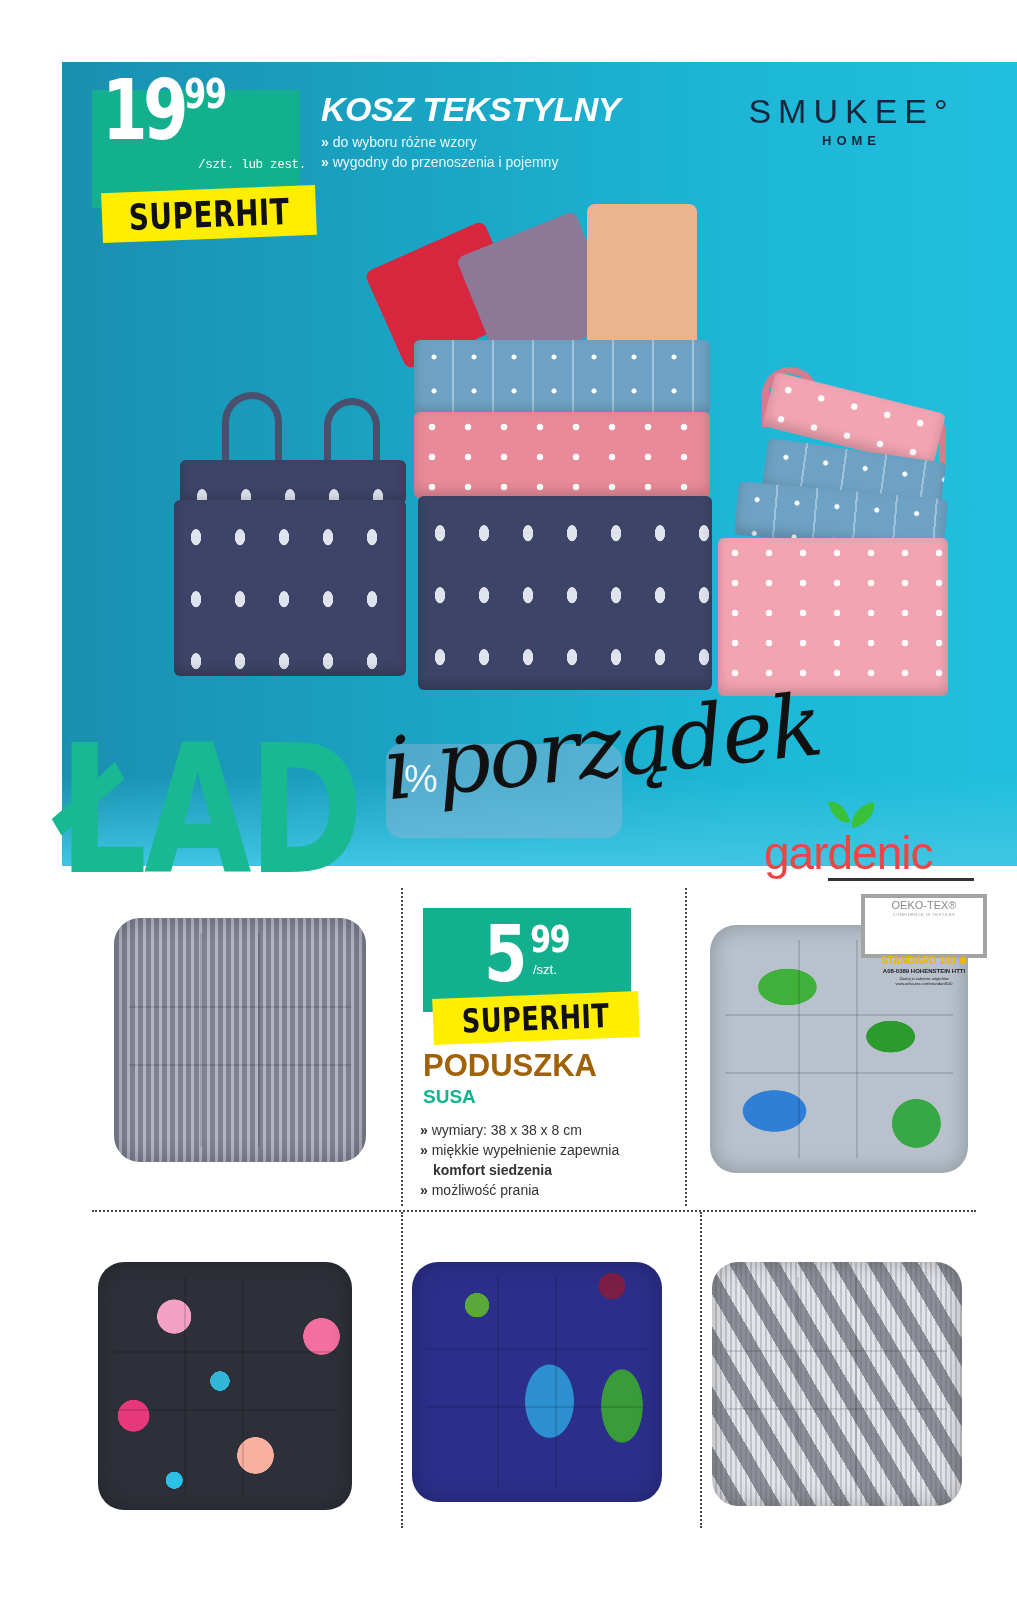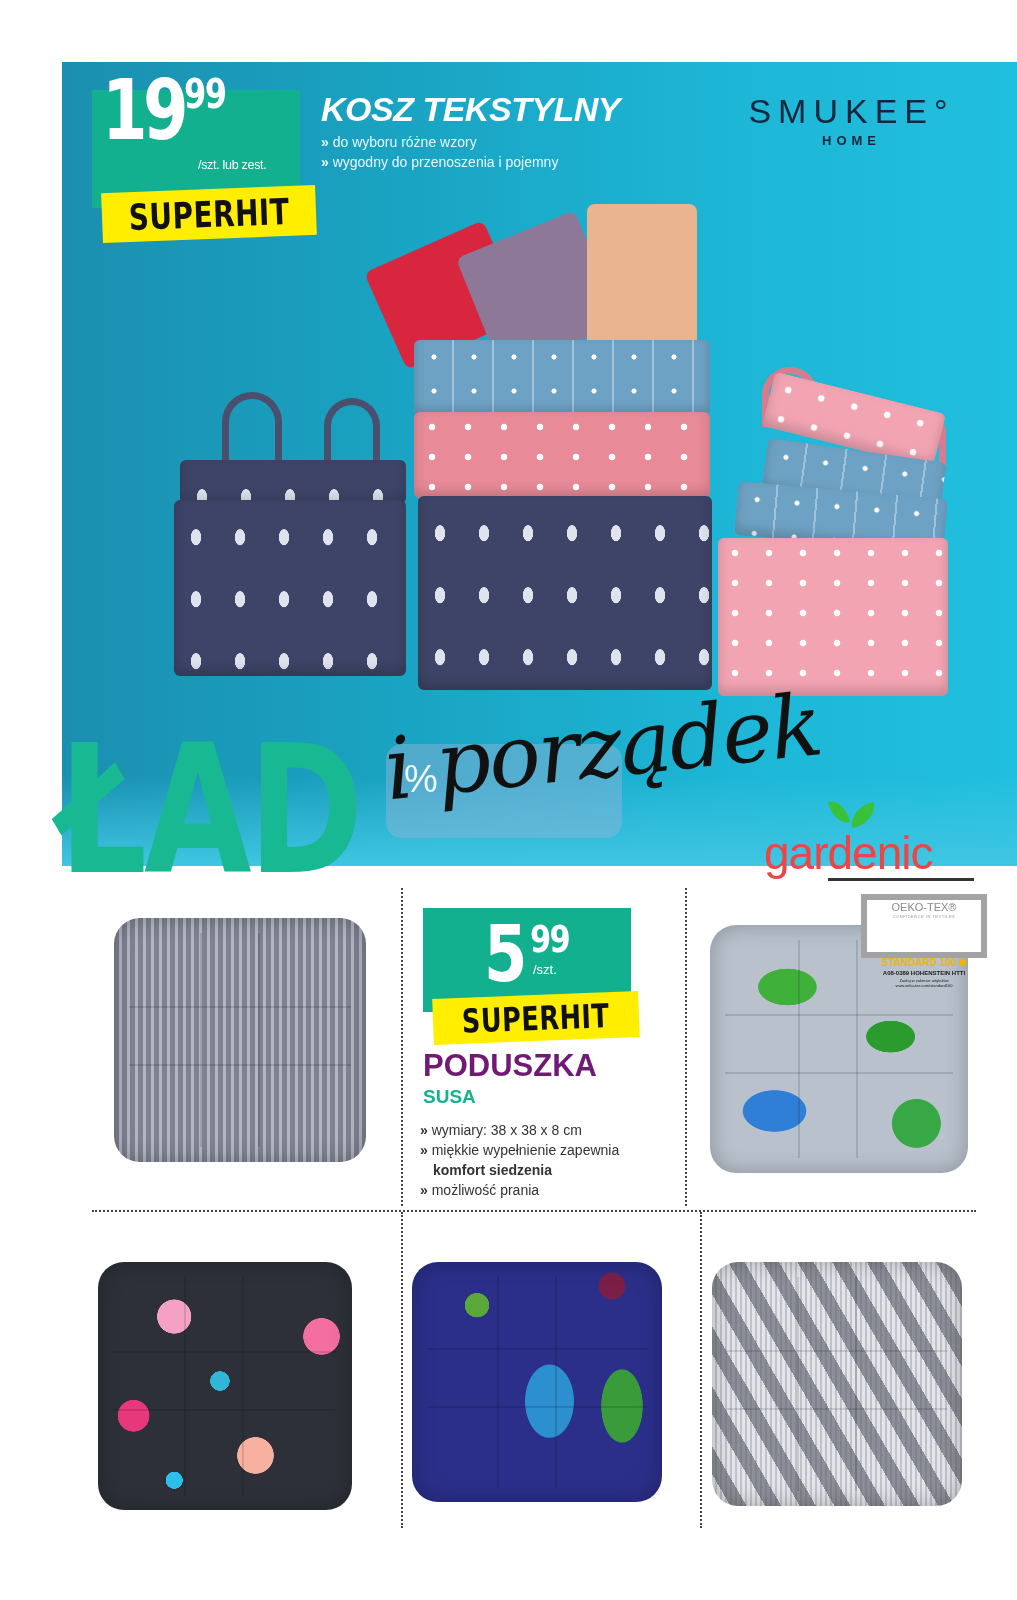--- a/index.html
+++ b/index.html
@@ -24,21 +24,21 @@
     position: absolute; left: 40px; top: 6px; color: #fff;
     font-family: "DejaVu Sans", sans-serif; font-weight: bold; font-size: 84px;
     letter-spacing: -6px; line-height: 1; transform: scaleX(0.78); transform-origin: left top;
   }
   .price-cents {
     position: absolute; left: 122px; top: 12px; color: #fff;
     font-family: "DejaVu Sans", sans-serif; font-weight: bold; font-size: 40px;
     letter-spacing: -2px; line-height: 1; transform: scaleX(0.8); transform-origin: left top;
   }
   .price-unit {
-    position: absolute; left: 136px; top: 96px; color: #fff; font-size: 12.5px; letter-spacing: -0.3px;
+    position: absolute; left: 136px; top: 96px; color: #fff; font-size: 12.5px; letter-spacing: -0.3px; font-family: Liberation Mono, monospace;
   }
   .superhit {
     position: absolute; background: #ffee00; color: #111;
     font-family: "DejaVu Sans", sans-serif; font-weight: bold;
     transform: rotate(-2.2deg); text-align: center;
   }
   .superhit span { display: inline-block; transform: scaleX(0.78); letter-spacing: 0.5px; }
   .hero .superhit { left: 40px; top: 127px; width: 214px; height: 50px; font-size: 36px; line-height: 52px; }
 
   .title {
@@ -130,21 +130,21 @@
       radial-gradient(ellipse 34px 60px at 84% 60%, #3a9b3a 60%, transparent 62%),
       radial-gradient(circle 20px at 26% 18%, #5aa83a 60%, transparent 62%),
       radial-gradient(circle 22px at 80% 10%, #7b1f46 60%, transparent 62%),
       #2b2f8a; }
   .c-zigzag { background:
       repeating-linear-gradient(90deg, rgba(255,255,255,0.0) 0 3px, rgba(90,90,100,0.25) 3px 5px),
       repeating-linear-gradient(60deg, #e4e5ea 0 16px, #8d8f98 16px 30px); }
 
   .oeko {
     position: absolute; left: 861px; top: 894px; width: 126px; height: 64px;
-    background: #fff; border: 6px solid #a3a3a3; text-align: center; font-size: 8px; line-height: 10px;
+    background: #fff; border: 4px solid #a3a3a3; text-align: center; font-size: 8px; line-height: 10px;
   }
   .oeko .o1 { font-size: 11px; color: #8a8a8a; margin-top: 2px; }
   .oeko .o2 { font-size: 4px; color: #999; letter-spacing: 0.5px; }
   .oeko .o3 { font-size: 10px; color: #f1b400; font-weight: bold; margin-top: 36px; }
   .oeko .o4 { font-size: 6px; font-weight: bold; }
   .oeko .o5 { font-size: 4px; line-height: 5px; }
 
   .promo .price-box2 {
     position: absolute; left: 423px; top: 908px; width: 208px; height: 104px; background: #12b08e;
   }
@@ -153,21 +153,21 @@
     font-family: "DejaVu Sans", sans-serif; font-weight: bold; font-size: 78px; line-height: 1;
     transform: scaleX(0.8); transform-origin: left top;
   }
   .promo .pc2 {
     position: absolute; left: 530px; top: 920px; color: #fff;
     font-family: "DejaVu Sans", sans-serif; font-weight: bold; font-size: 38px; line-height: 1;
     letter-spacing: -2px; transform: scaleX(0.8); transform-origin: left top;
   }
   .promo .pu2 { position: absolute; left: 533px; top: 962px; color: #fff; font-size: 13px; }
   .promo .superhit { left: 433px; top: 995px; width: 206px; height: 46px; font-size: 33px; line-height: 48px; }
-  .product-name { position: absolute; left: 423px; top: 1048px; color: #701a75; font-weight: bold; font-size: 31px; }
+  .product-name { position: absolute; left: 423px; top: 1048px; color: #a16207; font-weight: bold; font-size: 31px; }
   .product-sub  { position: absolute; left: 423px; top: 1086px; color: #13b48d; font-weight: bold; font-size: 19px; }
   .promo .bullets { left: 420px; top: 1120px; color: #333; font-size: 14px; line-height: 20px; }
   .promo .indent { padding-left: 13px; font-weight: bold; }
 </style>
 </head>
 <body>
 
 <section class="hero">
 
   <div class="scene">

